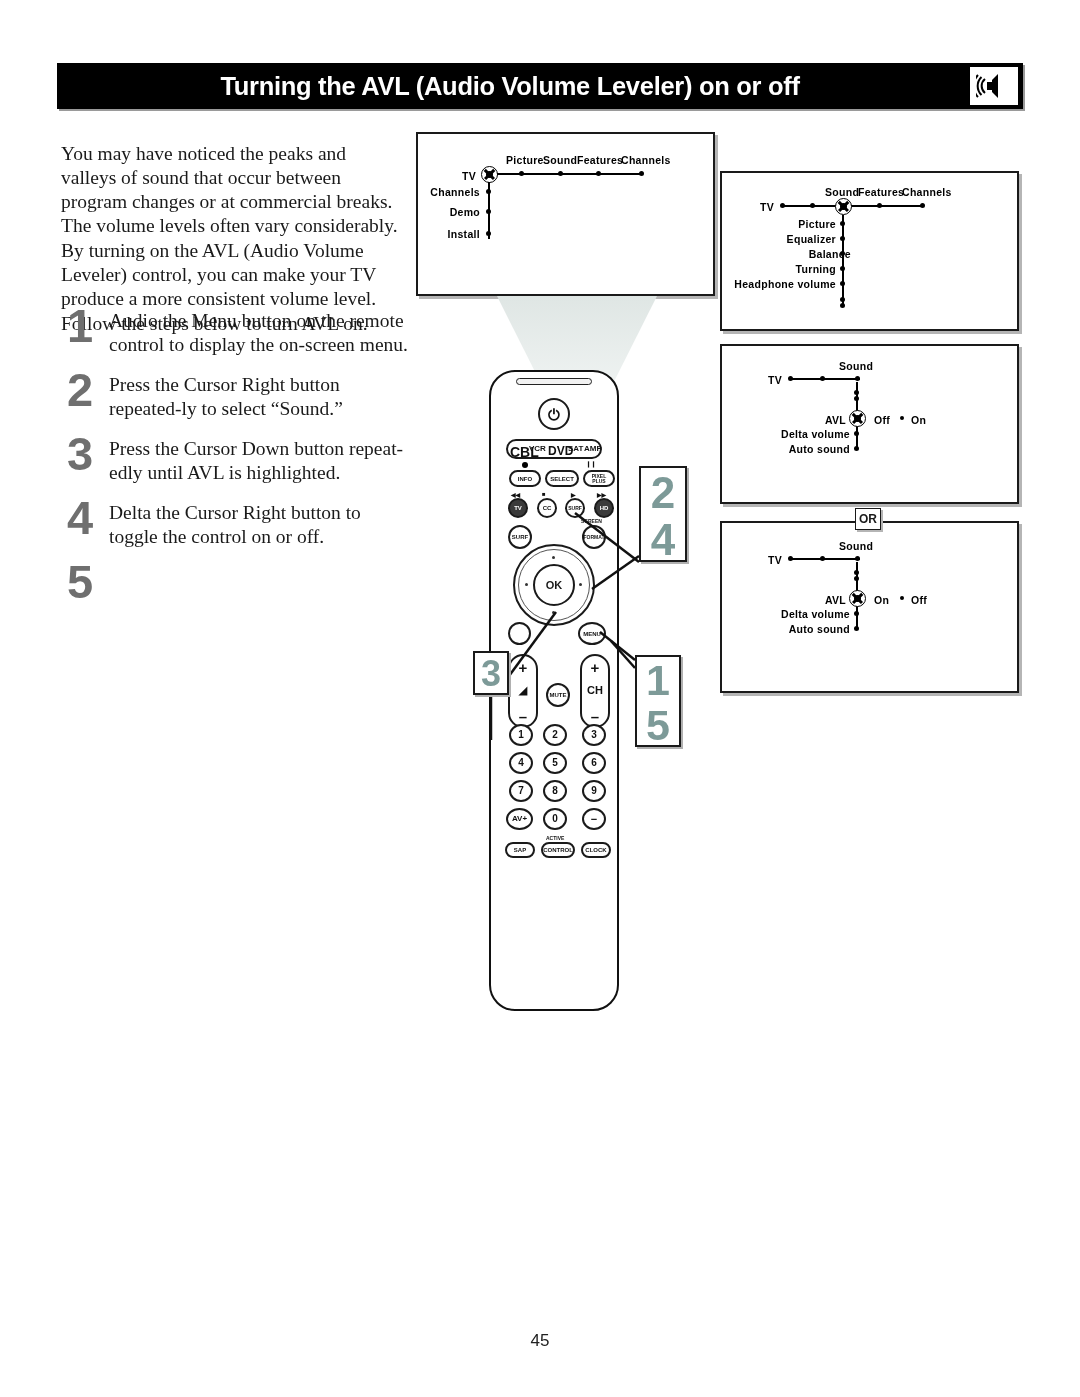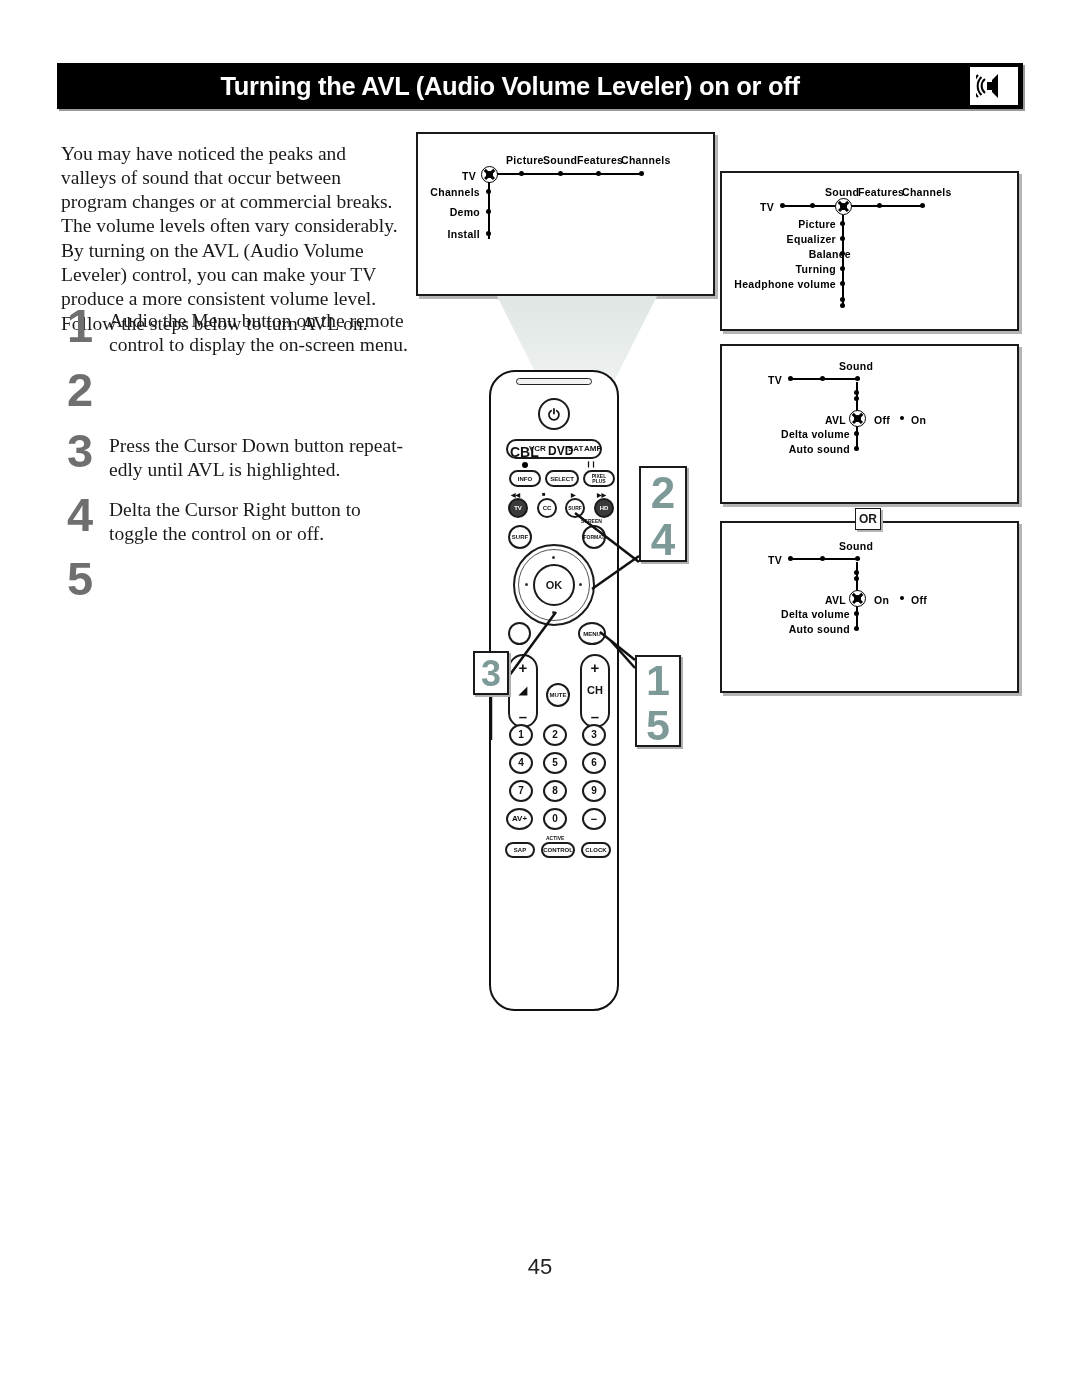--- a/index.html
+++ b/index.html
@@ -342,25 +342,25 @@
   }
   #callout-3 {
     left: 473px; top: 651px; width: 36px; height: 44px;
     font-size: 36px; line-height: 42px;
   }
   .leader { position: absolute; z-index: 4; }
 
   .page-number {
     position: absolute;
     left: 0;
-    top: 1254px;
+    top: 1331px;
     width: 1080px;
     text-align: center;
     font-family: "Liberation Sans", sans-serif;
-    font-size: 22px;
+    font-size: 17px;
     color: #222;
   }
 </style>
 </head>
 <body>
 
 <div class="header-bar">
   <div class="header-title">Turning the AVL (Audio Volume Leveler) on or off</div>
   <div class="header-icon-box">
     <svg width="36" height="26" viewBox="0 0 36 26" aria-hidden="true">
@@ -375,20 +375,21 @@
 
 <p class="intro">You may have noticed the peaks and valleys of sound that occur between program changes or at commercial breaks. The volume levels often vary considerably. By turning on the AVL (Audio Volume Leveler) control, you can make your TV produce a more consistent volume level. Follow the steps below to turn AVL on.</p>
 
 <div class="steps">
   <div class="step">
     <div class="step-num">1</div>
     <div class="step-text">Audio the Menu button on the remote control to display the on-screen menu.</div>
   </div>
   <div class="step">
     <div class="step-num">2</div>
+    <div class="step-text">Press the Cursor Right button repeated-ly to select “Sound.”</div>
   </div>
   <div class="step">
     <div class="step-num">3</div>
     <div class="step-text">Press the Cursor Down button repeat-edly until AVL is highlighted.</div>
   </div>
   <div class="step">
     <div class="step-num">4</div>
     <div class="step-text">Delta the Cursor Right button to toggle the control on or off.</div>
   </div>
   <div class="step">

